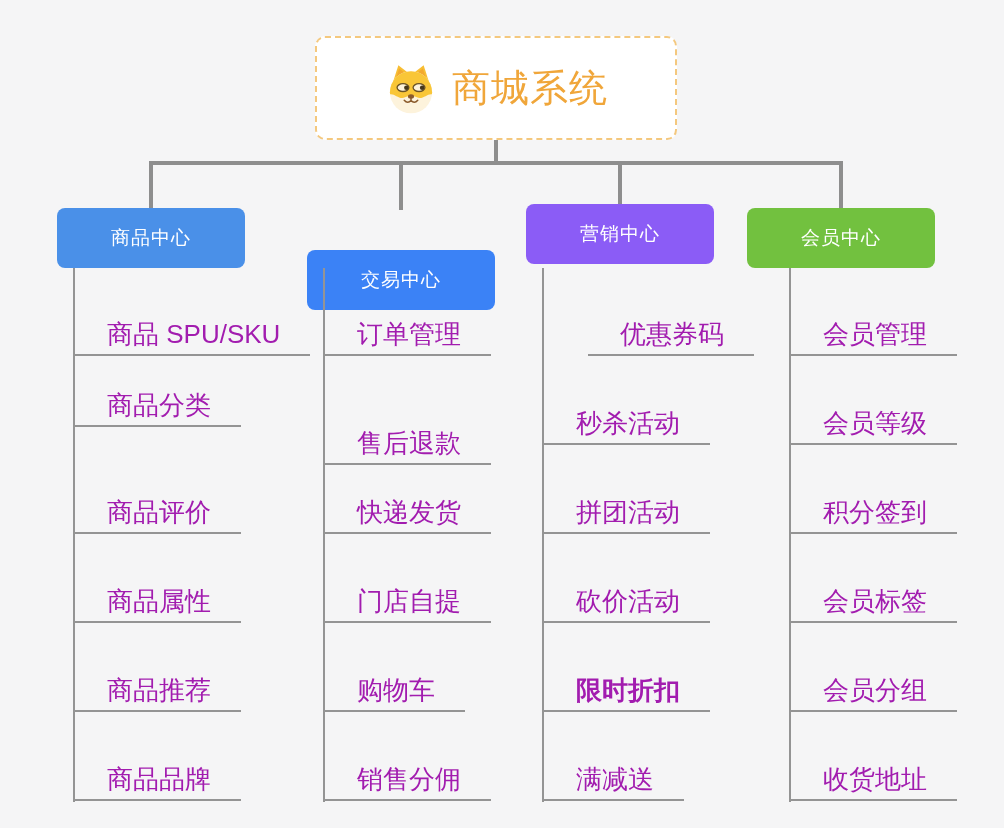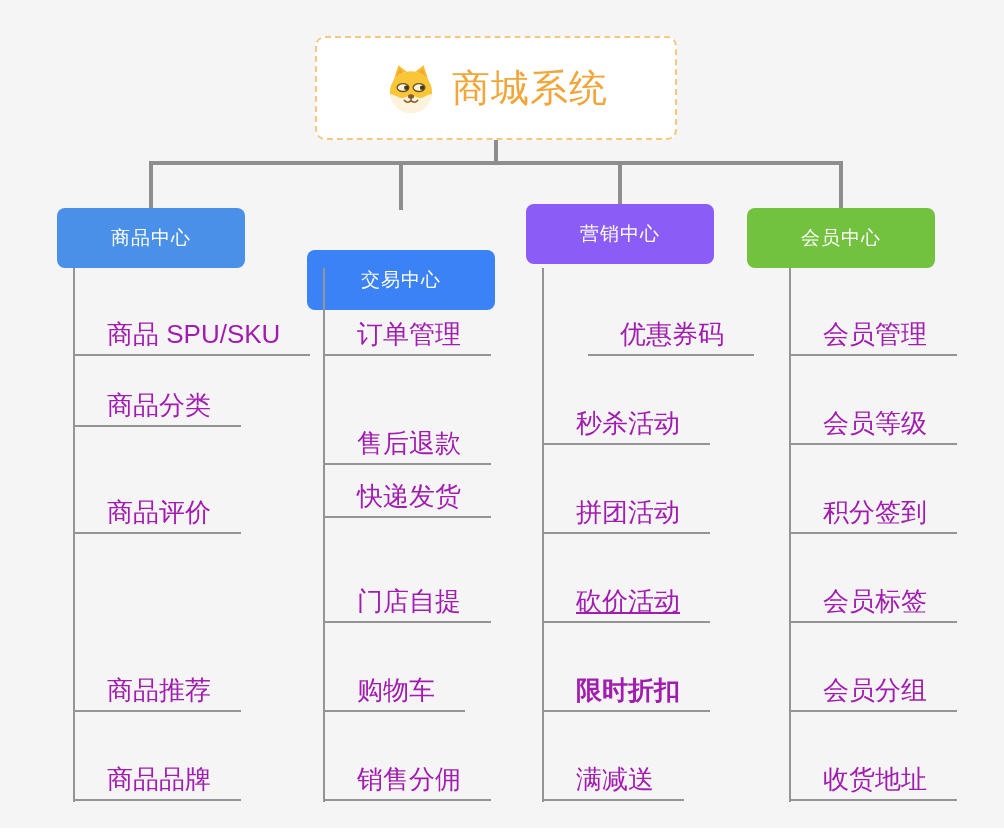--- a/index.html
+++ b/index.html
@@ -101,38 +101,39 @@
       <path d="M32,44 V47 M24,46.5 Q28,51 32,47 Q36,51 40,46.5" stroke="#8A5A2B" stroke-width="1.8" fill="none" stroke-linecap="round"></path>
     </svg>
     <span class="root-label">商城系统</span>
   </div>
 
 <div class="branch-node" style="left: 57px; top: 208px; background: rgb(74, 144, 232);">商品中心</div>
     <div class="leaf-col" style="left: 73px; top: 268px; height: 534px; border-left-color: rgb(148, 148, 148);">
       <div class="leaf" style="top: 46px; border-bottom-color: rgb(148, 148, 148);">商品 SPU/SKU</div>
       <div class="leaf" style="top: 117px; border-bottom-color: rgb(148, 148, 148);">商品分类</div>
       <div class="leaf" style="top: 224px; border-bottom-color: rgb(148, 148, 148);">商品评价</div>
+      <div class="leaf" style="top: 313px; border-bottom-color: rgb(148, 148, 148);">商品属性</div>
       <div class="leaf" style="top: 402px; border-bottom-color: rgb(148, 148, 148);">商品推荐</div>
       <div class="leaf" style="top: 491px; border-bottom-color: rgb(148, 148, 148);">商品品牌</div>
     </div>
     <div class="branch-node" style="left: 307px; top: 208px; background: #3b82f6; margin-top: 42px;">交易中心</div>
     <div class="leaf-col" style="left: 323px; top: 268px; height: 534px; border-left-color: rgb(148, 148, 148);">
       <div class="leaf" style="top: 46px; border-bottom-color: rgb(148, 148, 148);">订单管理</div>
       <div class="leaf" style="top: 135px; border-bottom-color: rgb(148, 148, 148); margin-top: 20px;">售后退款</div>
-      <div class="leaf" style="top: 208px; border-bottom-color: rgb(148, 148, 148); text-align: center;">快递发货</div>
+      <div class="leaf" style="top: 224px; border-bottom-color: rgb(148, 148, 148); text-align: center;">快递发货</div>
       <div class="leaf" style="top: 313px; border-bottom-color: rgb(148, 148, 148);">门店自提</div>
       <div class="leaf" style="top: 491px; border-bottom-color: rgb(148, 148, 148);">销售分佣</div>
       <div class="leaf" style="top: 402px; border-bottom-color: rgb(148, 148, 148);">购物车</div>
     </div>
     <div class="branch-node" style="left: 526px; top: 204px; background: #8b5cf6;">营销中心</div>
     <div class="leaf-col" style="left: 542px; top: 268px; height: 534px; border-left-color: rgb(148, 148, 148);">
       <div class="leaf" style="top: 46px; border-bottom-color: rgb(148, 148, 148); margin-left: 44px;">优惠券码</div>
       <div class="leaf" style="top: 135px; border-bottom-color: rgb(148, 148, 148);">秒杀活动</div>
       <div class="leaf" style="top: 224px; border-bottom-color: rgb(148, 148, 148);">拼团活动</div>
-      <div class="leaf" style="top: 313px; border-bottom-color: rgb(148, 148, 148); text-decoration: underline;">砍价活动</div>
+      <div class="leaf" style="top: 313px; border-bottom-color: rgb(148, 148, 148);">砍价活动</div>
       <div class="leaf" style="top: 402px; border-bottom-color: rgb(148, 148, 148); font-weight: bold;">限时折扣</div>
       <div class="leaf" style="top: 491px; border-bottom-color: rgb(148, 148, 148);">满减送</div>
     </div>
     <div class="branch-node" style="left: 747px; top: 208px; background: rgb(114, 193, 63);">会员中心</div>
     <div class="leaf-col" style="left: 763px; top: 268px; height: 534px; border-left-color: rgb(148, 148, 148); margin-left: 26px;">
       <div class="leaf" style="top: 46px; border-bottom-color: rgb(148, 148, 148);">会员管理</div>
       <div class="leaf" style="top: 135px; border-bottom-color: rgb(148, 148, 148);">会员等级</div>
       <div class="leaf" style="top: 224px; border-bottom-color: rgb(148, 148, 148);">积分签到</div>
       <div class="leaf" style="top: 313px; border-bottom-color: rgb(148, 148, 148);">会员标签</div>
       <div class="leaf" style="top: 402px; border-bottom-color: rgb(148, 148, 148);">会员分组</div>

